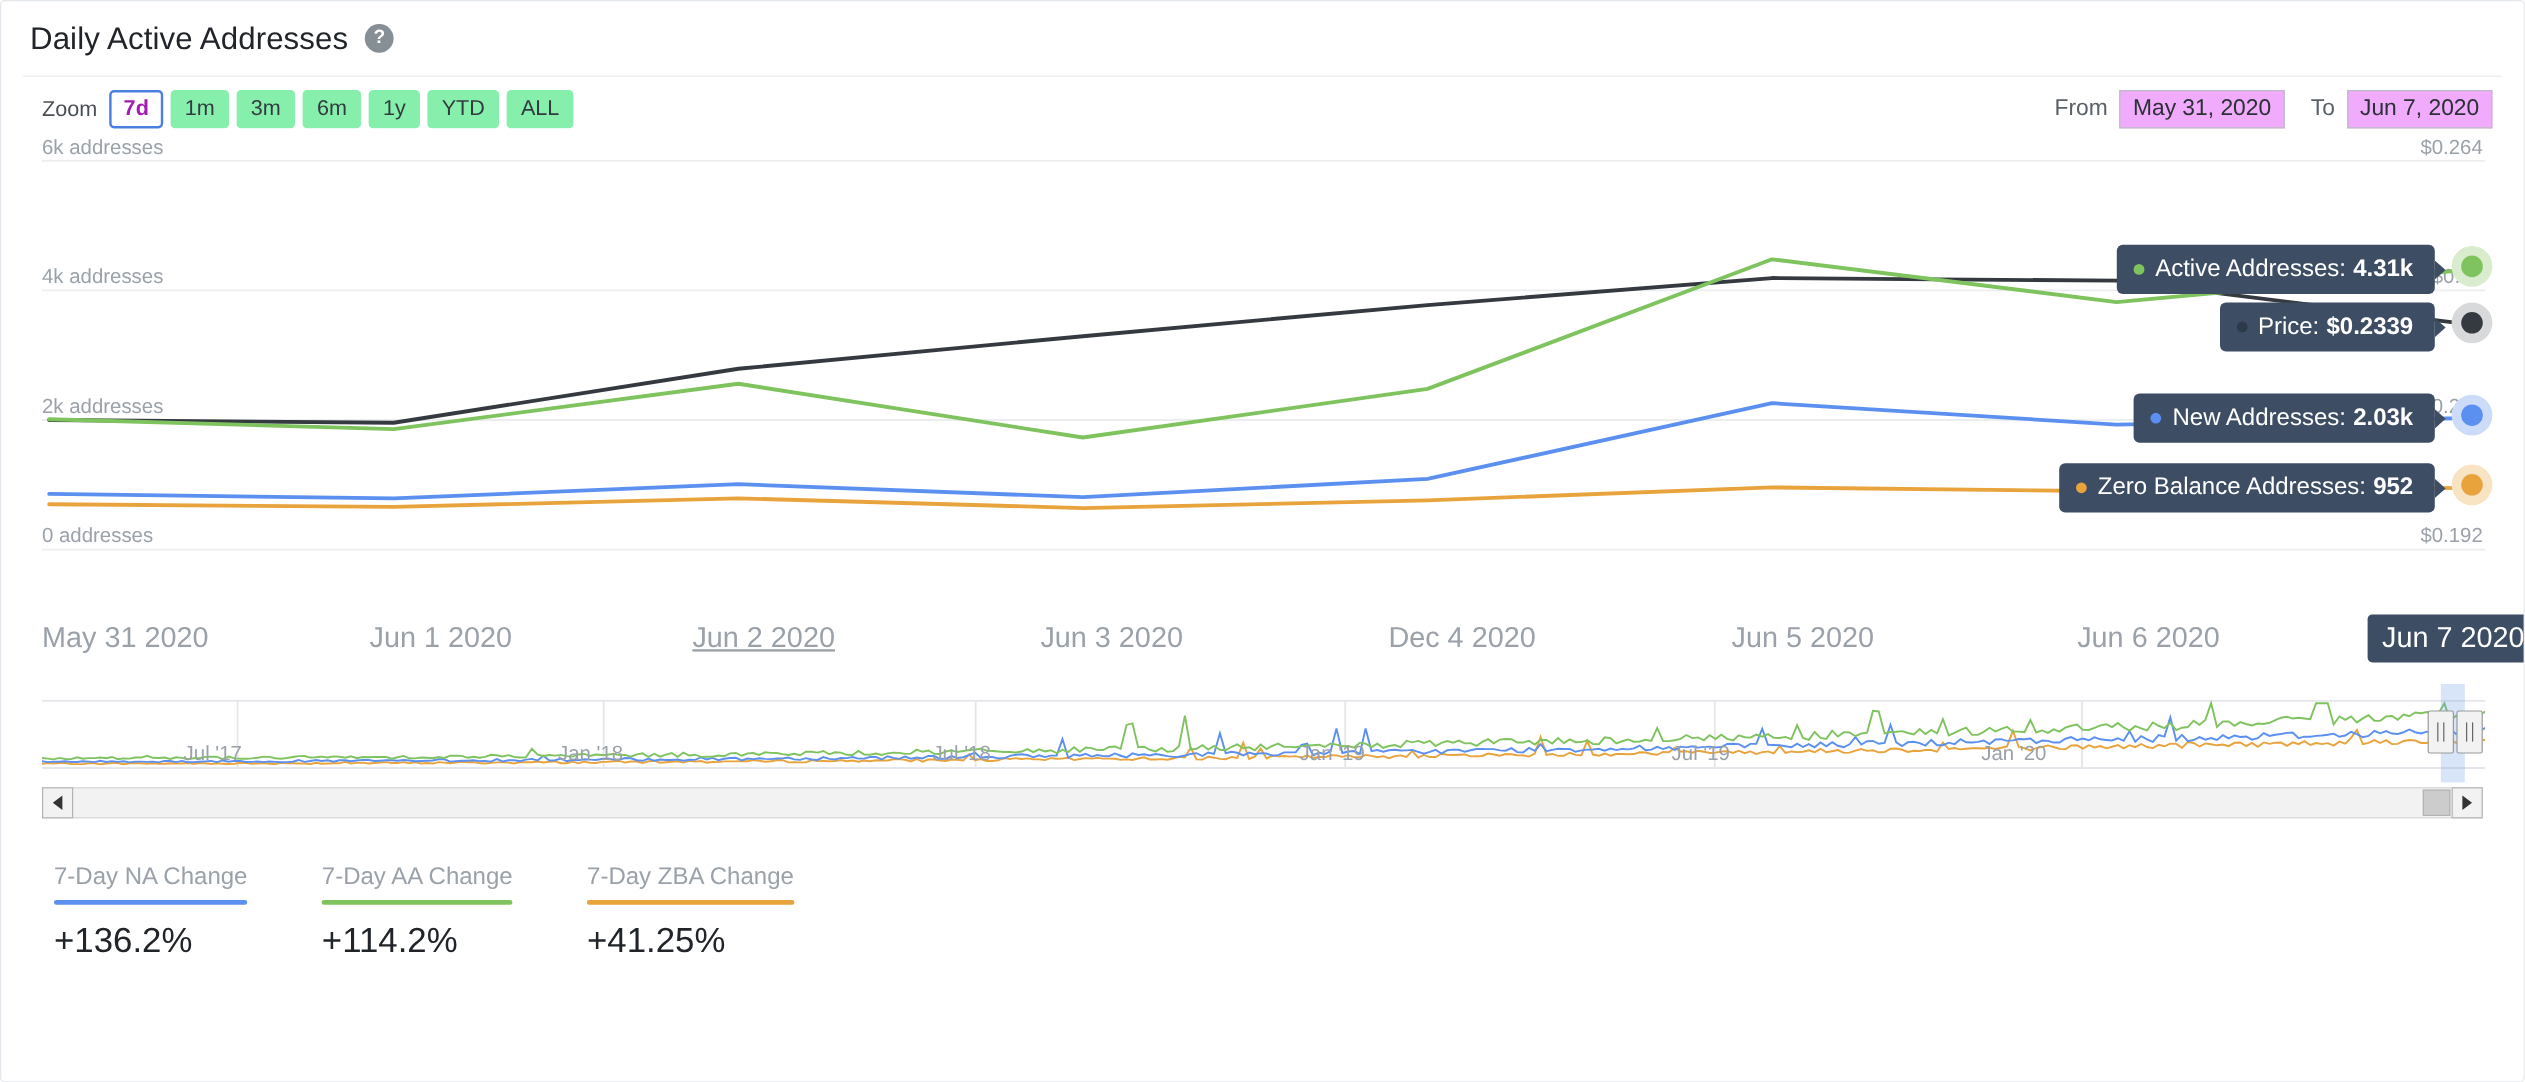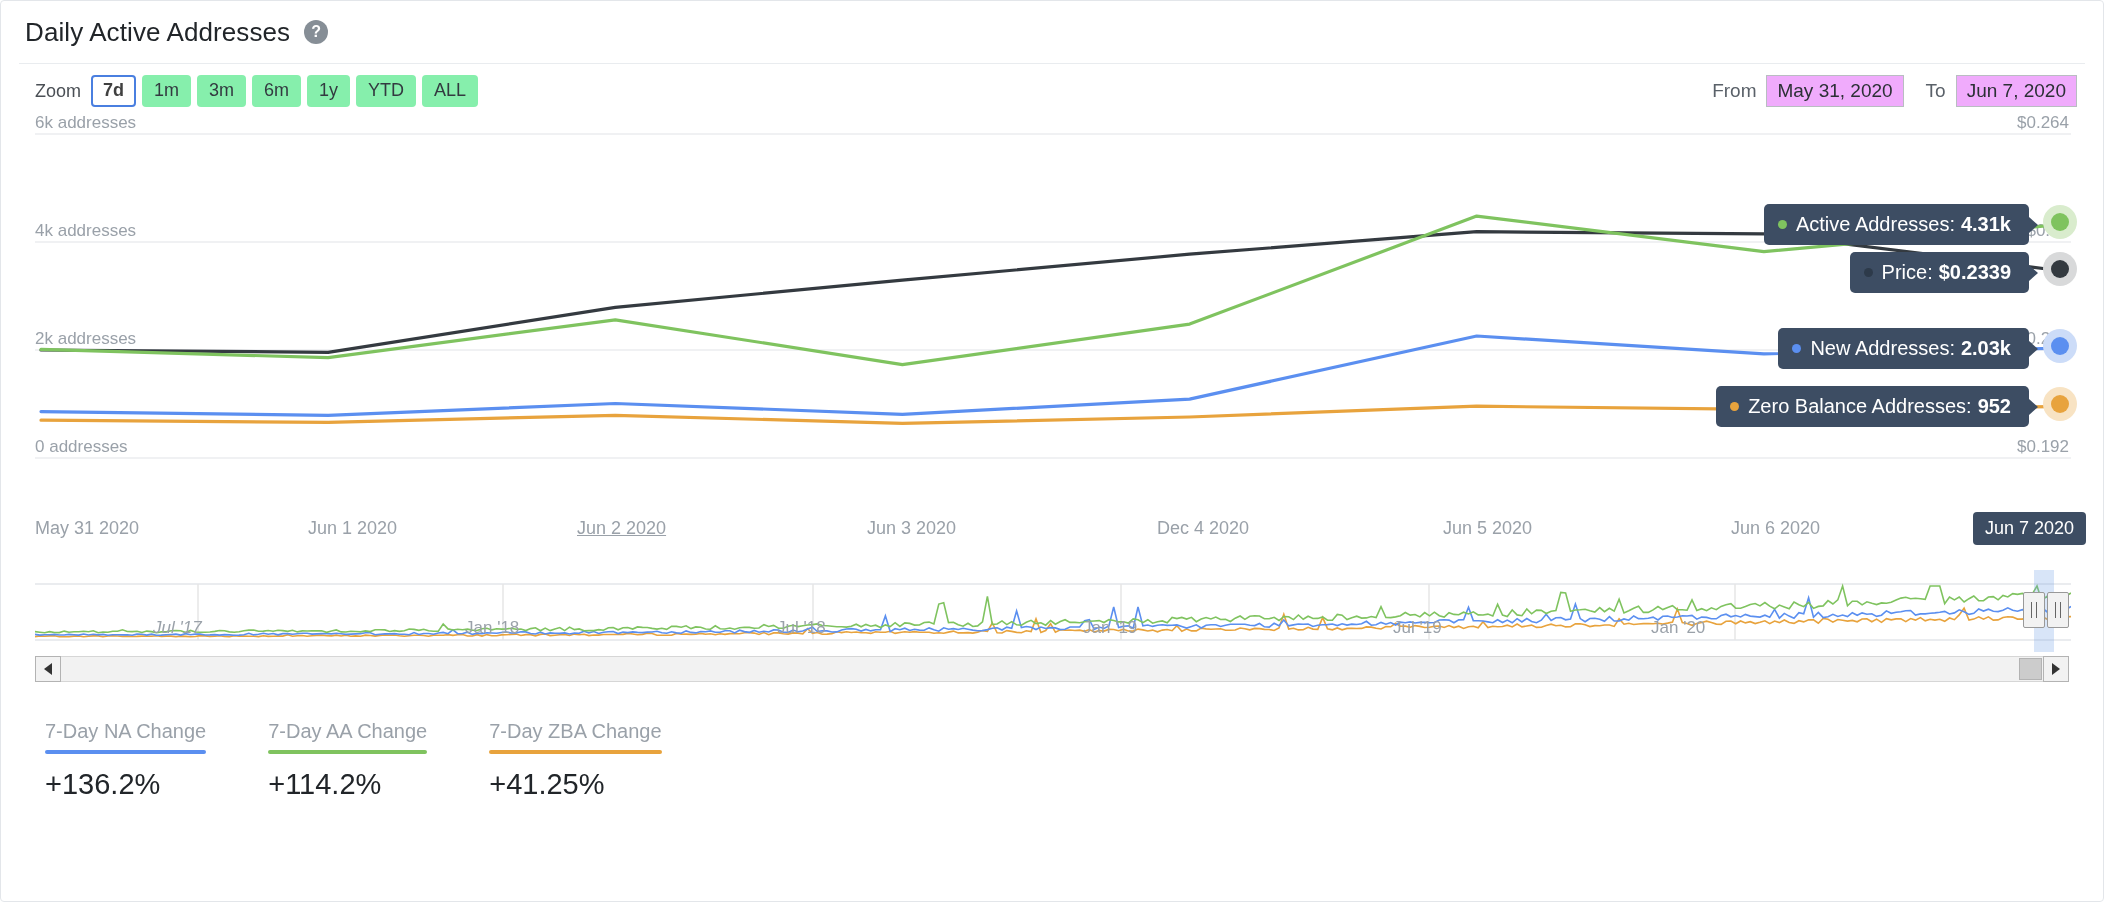--- a/index.html
+++ b/index.html
@@ -107,21 +107,21 @@
     border-radius: 4px;
     padding: 5px 11px;
     margin-right: 6px;
     cursor: pointer;
     line-height: 1.1;
   }
   .range-btn.active {
     background: #ffffff;
     border: 2px solid #4a7fe0;
     font-weight: bold;
-    color: #404040;
+    color: #a21caf;
     padding: 4px 10px;
   }
   .range-spacer { flex: 1 1 auto; }
   .dr-label {
     font-size: 19px;
     color: #5a6169;
     margin-right: 10px;
   }
   .dr-input {
     font-size: 19px;
@@ -195,21 +195,21 @@
   }
 
   
   .xaxis {
     position: relative;
     height: 40px;
     margin-top: -4px;
   }
   .xlabel {
     position: absolute;
-    font-size: 18px;
+    font-size: 24px;
     color: #9aa1a9;
     white-space: nowrap;
   }
   .xlabel.current {
     background: #3d4d63;
     color: #fff;
     padding: 6px 12px;
     border-radius: 4px;
     top: -6px;
   }
@@ -416,21 +416,21 @@
       <line x1="1086" y1="14" x2="1086" y2="70" stroke="#e6e6e6" stroke-width="1.5"></line>
       <line x1="1394" y1="14" x2="1394" y2="70" stroke="#e6e6e6" stroke-width="1.5"></line>
       <line x1="1700" y1="14" x2="1700" y2="70" stroke="#e6e6e6" stroke-width="1.5"></line>
       <g id="nav-series">
           <path d="M0.0 66.6 L4.9 65.9 L9.7 66.3 L14.6 65.9 L19.4 65.8 L24.3 66.7 L29.2 66.8 L34.0 66.8 L38.9 66.1 L43.7 66.0 L48.6 66.8 L53.5 66.3 L58.3 65.9 L63.2 65.9 L68.0 66.8 L72.9 66.0 L77.7 65.9 L82.6 66.0 L87.5 66.4 L92.3 66.1 L97.2 66.5 L102.0 66.4 L106.9 66.1 L111.8 66.3 L116.6 66.3 L121.5 65.8 L126.3 66.4 L131.2 66.1 L136.1 66.1 L140.9 66.7 L145.8 66.1 L150.6 66.4 L155.5 66.7 L160.4 66.5 L165.2 65.6 L170.1 65.9 L174.9 66.4 L179.8 66.2 L184.6 65.8 L189.5 66.5 L194.4 66.7 L199.2 65.6 L204.1 66.1 L208.9 66.0 L213.8 66.3 L218.7 66.3 L223.5 66.6 L228.4 65.7 L233.2 66.4 L238.1 66.2 L243.0 66.0 L247.8 66.1 L252.7 64.8 L257.5 66.2 L262.4 65.7 L267.3 65.5 L272.1 66.2 L277.0 65.8 L281.8 65.4 L286.7 65.1 L291.6 65.8 L296.4 65.9 L301.3 65.1 L306.1 66.0 L311.0 65.1 L315.8 66.2 L320.7 65.9 L325.6 66.3 L330.4 65.1 L335.3 65.5 L340.1 66.1 L345.0 65.4 L349.9 64.9 L354.7 65.2 L359.6 65.0 L364.4 65.8 L369.3 66.2 L374.2 65.7 L379.0 65.3 L383.9 65.3 L388.7 65.5 L393.6 66.2 L398.5 65.1 L403.3 65.2 L408.2 65.2 L413.0 64.6 L417.9 65.4 L422.7 64.8 L427.6 64.5 L432.5 66.0 L437.3 66.0 L442.2 64.7 L447.0 66.1 L451.9 64.6 L456.8 65.7 L461.6 65.8 L466.5 64.9 L471.3 64.8 L476.2 64.4 L481.1 64.1 L485.9 65.5 L490.8 64.6 L495.6 64.6 L500.5 65.8 L505.4 64.4 L510.2 63.9 L515.1 65.6 L519.9 65.2 L524.8 64.8 L529.7 64.4 L534.5 65.5 L539.4 64.1 L544.2 64.7 L549.1 64.2 L553.9 65.6 L558.8 65.0 L563.7 65.1 L568.5 64.5 L573.4 64.5 L578.2 64.5 L583.1 64.2 L588.0 64.4 L592.8 63.4 L597.7 64.0 L602.5 64.8 L607.4 64.4 L612.3 63.3 L617.1 63.5 L622.0 65.3 L626.8 65.2 L631.7 65.3 L636.6 65.3 L641.4 63.4 L646.3 64.3 L651.1 64.1 L656.0 64.4 L660.8 64.2 L665.7 63.4 L670.6 64.3 L675.4 63.8 L680.3 64.8 L685.1 63.8 L690.0 64.4 L694.9 63.6 L699.7 63.7 L704.6 63.7 L709.4 62.7 L714.3 62.6 L719.2 63.1 L724.0 64.5 L728.9 62.5 L733.7 64.7 L738.6 62.9 L743.5 62.9 L748.3 63.7 L753.2 64.1 L758.0 62.9 L762.9 63.1 L767.8 63.8 L772.6 58.7 L777.5 63.5 L782.3 62.5 L787.2 64.2 L792.0 64.1 L796.9 63.6 L801.8 61.8 L806.6 62.6 L811.5 61.8 L816.3 62.5 L821.2 62.0 L826.1 62.8 L830.9 62.8 L835.8 63.4 L840.6 61.8 L845.5 62.3 L850.4 62.2 L855.2 61.3 L860.1 63.4 L864.9 62.5 L869.8 61.8 L874.7 62.2 L879.5 61.6 L884.4 62.2 L889.2 62.2 L894.1 62.3 L898.9 63.2 L903.8 62.8 L908.7 63.3 L913.5 62.1 L918.4 61.1 L923.2 62.9 L928.1 62.9 L933.0 62.6 L937.8 63.1 L942.7 62.1 L947.5 60.6 L952.4 61.3 L957.3 53.0 L962.1 62.8 L967.0 63.0 L971.8 60.6 L976.7 61.4 L981.6 62.4 L986.4 62.7 L991.3 60.8 L996.1 61.6 L1001.0 48.9 L1005.9 62.5 L1010.7 60.5 L1015.6 53.7 L1020.4 62.1 L1025.3 59.7 L1030.1 60.3 L1035.0 60.0 L1039.9 60.5 L1044.7 60.1 L1049.6 61.3 L1054.4 59.5 L1059.3 61.9 L1064.2 60.6 L1069.0 61.1 L1073.9 59.4 L1078.7 59.5 L1083.6 60.7 L1088.5 59.3 L1093.3 61.0 L1098.2 61.1 L1103.0 59.1 L1107.9 59.9 L1112.8 61.0 L1117.6 60.1 L1122.5 61.8 L1127.3 60.1 L1132.2 59.5 L1137.1 60.7 L1141.9 55.7 L1146.8 61.3 L1151.6 59.1 L1156.5 60.9 L1161.3 60.9 L1166.2 58.1 L1171.1 58.9 L1175.9 59.2 L1180.8 59.0 L1185.6 58.7 L1190.5 60.3 L1195.4 60.2 L1200.2 60.0 L1205.1 58.0 L1209.9 58.7 L1214.8 59.8 L1219.7 58.4 L1224.5 58.6 L1229.4 59.4 L1234.2 59.5 L1239.1 60.5 L1244.0 57.9 L1248.8 44.2 L1253.7 59.1 L1258.5 58.3 L1263.4 59.9 L1268.2 59.8 L1273.1 57.3 L1278.0 59.1 L1282.8 59.4 L1287.7 47.4 L1292.5 58.8 L1297.4 59.8 L1302.3 57.9 L1307.1 59.8 L1312.0 58.4 L1316.8 58.4 L1321.7 58.5 L1326.6 58.4 L1331.4 56.9 L1336.3 57.1 L1341.1 58.3 L1346.0 59.0 L1350.9 56.6 L1355.7 56.8 L1360.6 53.3 L1365.4 56.3 L1370.3 56.1 L1375.2 57.2 L1380.0 55.6 L1384.9 56.4 L1389.7 57.5 L1394.6 57.2 L1399.4 56.3 L1404.3 56.0 L1409.2 57.5 L1414.0 55.6 L1418.9 57.6 L1423.7 56.2 L1428.6 58.4 L1433.5 56.8 L1438.3 56.2 L1443.2 57.8 L1448.0 51.8 L1452.9 57.5 L1457.8 56.2 L1462.6 56.8 L1467.5 56.5 L1472.3 55.2 L1477.2 56.9 L1482.1 54.0 L1486.9 56.9 L1491.8 56.0 L1496.6 55.1 L1501.5 57.4 L1506.3 57.2 L1511.2 55.5 L1516.1 54.2 L1520.9 55.7 L1525.8 55.2 L1530.6 56.9 L1535.5 56.8 L1540.4 53.9 L1545.2 53.7 L1550.1 54.8 L1554.9 56.6 L1559.8 55.6 L1564.7 55.8 L1569.5 55.0 L1574.4 55.0 L1579.2 56.4 L1584.1 48.8 L1589.0 54.2 L1593.8 53.3 L1598.7 54.5 L1603.5 54.0 L1608.4 53.6 L1613.3 53.6 L1618.1 53.7 L1623.0 53.2 L1627.8 54.1 L1632.7 53.1 L1637.5 52.0 L1642.4 39.0 L1647.3 52.5 L1652.1 53.4 L1657.0 55.3 L1661.8 53.4 L1666.7 52.5 L1671.6 51.2 L1676.4 52.5 L1681.3 54.1 L1686.1 54.4 L1691.0 51.3 L1695.9 51.1 L1700.7 53.8 L1705.6 51.0 L1710.4 52.9 L1715.3 51.7 L1720.2 53.6 L1725.0 52.3 L1729.9 50.8 L1734.7 53.7 L1739.6 51.0 L1744.4 52.6 L1749.3 50.0 L1754.2 52.5 L1759.0 53.4 L1763.9 50.7 L1768.7 51.9 L1773.6 49.7 L1778.5 49.9 L1783.3 53.2 L1788.2 48.4 L1793.0 49.2 L1797.9 52.1 L1802.8 49.5 L1807.6 50.2 L1812.5 51.1 L1817.3 50.4 L1822.2 51.8 L1827.1 49.0 L1831.9 48.7 L1836.8 51.8 L1841.6 49.1 L1846.5 52.3 L1851.4 48.7 L1856.2 49.9 L1861.1 48.9 L1865.9 48.8 L1870.8 51.6 L1875.6 48.6 L1880.5 50.1 L1885.4 47.6 L1890.2 50.8 L1895.1 49.2 L1899.9 50.1 L1904.8 49.3 L1909.7 51.3 L1914.5 48.0 L1919.4 49.7 L1924.2 44.9 L1929.1 38.2 L1934.0 50.1 L1938.8 49.1 L1943.7 46.8 L1948.5 49.2 L1953.4 46.8 L1958.3 50.1 L1963.1 49.9 L1968.0 47.5 L1972.8 46.7 L1977.7 47.1 L1982.5 49.1 L1987.4 49.1 L1992.3 47.0 L1997.1 47.8 L2002.0 49.5 L2006.8 46.3 L2011.7 49.0 L2016.6 45.8 L2021.4 44.4 L2026.3 45.2 L2031.1 46.9 L2036.0 46.6 " fill="none" stroke="#e8a33d" stroke-width="1.6"></path>
           <path d="M0.0 64.4 L4.9 65.1 L9.7 64.7 L14.6 64.8 L19.4 64.4 L24.3 65.0 L29.2 65.0 L34.0 64.4 L38.9 64.7 L43.7 65.1 L48.6 64.0 L53.5 65.0 L58.3 64.3 L63.2 64.9 L68.0 64.4 L72.9 65.3 L77.7 64.7 L82.6 64.7 L87.5 64.9 L92.3 64.7 L97.2 65.3 L102.0 64.1 L106.9 64.2 L111.8 65.1 L116.6 64.1 L121.5 65.2 L126.3 65.1 L131.2 64.8 L136.1 64.5 L140.9 64.1 L145.8 65.1 L150.6 63.7 L155.5 64.8 L160.4 64.1 L165.2 64.1 L170.1 65.0 L174.9 64.9 L179.8 64.6 L184.6 65.1 L189.5 64.6 L194.4 64.9 L199.2 65.2 L204.1 65.1 L208.9 64.8 L213.8 63.3 L218.7 64.9 L223.5 64.2 L228.4 63.3 L233.2 64.2 L238.1 63.5 L243.0 64.8 L247.8 63.6 L252.7 63.6 L257.5 64.3 L262.4 63.8 L267.3 63.2 L272.1 63.3 L277.0 64.1 L281.8 63.9 L286.7 63.6 L291.6 63.6 L296.4 63.9 L301.3 63.3 L306.1 63.7 L311.0 64.4 L315.8 64.1 L320.7 63.9 L325.6 63.7 L330.4 62.7 L335.3 62.7 L340.1 64.7 L345.0 64.3 L349.9 63.9 L354.7 63.9 L359.6 63.6 L364.4 64.3 L369.3 64.2 L374.2 64.7 L379.0 62.6 L383.9 64.5 L388.7 63.5 L393.6 63.5 L398.5 64.3 L403.3 63.0 L408.2 62.4 L413.0 63.7 L417.9 59.8 L422.7 63.7 L427.6 63.5 L432.5 62.2 L437.3 64.4 L442.2 63.2 L447.0 63.6 L451.9 62.7 L456.8 63.0 L461.6 63.3 L466.5 62.5 L471.3 62.0 L476.2 63.0 L481.1 63.0 L485.9 61.7 L490.8 61.9 L495.6 63.5 L500.5 64.0 L505.4 62.2 L510.2 64.0 L515.1 62.9 L519.9 63.3 L524.8 63.4 L529.7 62.9 L534.5 64.0 L539.4 63.1 L544.2 63.2 L549.1 61.2 L553.9 62.9 L558.8 61.6 L563.7 63.5 L568.5 62.3 L573.4 61.7 L578.2 61.5 L583.1 63.6 L588.0 62.1 L592.8 62.6 L597.7 61.9 L602.5 62.4 L607.4 62.6 L612.3 62.1 L617.1 62.0 L622.0 61.3 L626.8 62.8 L631.7 63.2 L636.6 61.8 L641.4 62.9 L646.3 63.3 L651.1 60.9 L656.0 62.4 L660.8 62.9 L665.7 61.6 L670.6 61.8 L675.4 60.9 L680.3 62.2 L685.1 62.2 L690.0 60.8 L694.9 60.7 L699.7 62.9 L704.6 60.2 L709.4 61.6 L714.3 62.4 L719.2 60.4 L724.0 62.2 L728.9 61.2 L733.7 62.0 L738.6 59.9 L743.5 60.0 L748.3 62.3 L753.2 62.4 L758.0 60.1 L762.9 61.7 L767.8 61.0 L772.6 59.1 L777.5 57.2 L782.3 61.5 L787.2 60.8 L792.0 60.9 L796.9 62.0 L801.8 61.9 L806.6 59.9 L811.5 59.0 L816.3 58.6 L821.2 59.2 L826.1 61.1 L830.9 59.4 L835.8 60.9 L840.6 59.7 L845.5 59.7 L850.4 45.9 L855.2 61.6 L860.1 58.7 L864.9 59.7 L869.8 58.2 L874.7 60.5 L879.5 59.2 L884.4 60.1 L889.2 60.2 L894.1 57.9 L898.9 59.8 L903.8 61.2 L908.7 57.8 L913.5 59.2 L918.4 58.6 L923.2 59.5 L928.1 58.3 L933.0 59.2 L937.8 60.1 L942.7 60.7 L947.5 60.6 L952.4 59.6 L957.3 58.2 L962.1 57.7 L967.0 60.0 L971.8 57.1 L976.7 58.3 L981.6 41.0 L986.4 57.6 L991.3 56.5 L996.1 57.3 L1001.0 59.5 L1005.9 57.1 L1010.7 58.5 L1015.6 57.6 L1020.4 57.9 L1025.3 59.6 L1030.1 59.3 L1035.0 57.0 L1039.9 57.0 L1044.7 56.9 L1049.6 50.8 L1054.4 49.6 L1059.3 59.5 L1064.2 57.1 L1069.0 58.4 L1073.9 55.9 L1078.7 37.0 L1083.6 57.5 L1088.5 56.3 L1093.3 55.9 L1098.2 58.3 L1103.0 37.0 L1107.9 55.9 L1112.8 55.0 L1117.6 56.4 L1122.5 55.2 L1127.3 54.8 L1132.2 55.4 L1137.1 55.3 L1141.9 54.9 L1146.8 56.5 L1151.6 58.1 L1156.5 56.6 L1161.3 54.8 L1166.2 58.0 L1171.1 55.2 L1175.9 54.7 L1180.8 54.8 L1185.6 56.5 L1190.5 55.2 L1195.4 54.2 L1200.2 54.2 L1205.1 54.3 L1209.9 54.3 L1214.8 55.3 L1219.7 55.6 L1224.5 53.5 L1229.4 56.8 L1234.2 57.1 L1239.1 53.3 L1244.0 55.7 L1248.8 50.1 L1253.7 55.9 L1258.5 54.9 L1263.4 54.0 L1268.2 54.2 L1273.1 54.1 L1278.0 56.5 L1282.8 55.3 L1287.7 54.7 L1292.5 54.6 L1297.4 54.0 L1302.3 55.6 L1307.1 53.8 L1312.0 55.1 L1316.8 54.1 L1321.7 54.5 L1326.6 53.7 L1331.4 51.3 L1336.3 55.2 L1341.1 54.7 L1346.0 52.4 L1350.9 54.2 L1355.7 52.5 L1360.6 55.0 L1365.4 52.2 L1370.3 52.8 L1375.2 51.9 L1380.0 53.0 L1384.9 52.4 L1389.7 52.3 L1394.6 52.8 L1399.4 52.5 L1404.3 50.0 L1409.2 49.8 L1414.0 50.1 L1418.9 52.8 L1423.7 49.9 L1428.6 49.8 L1433.5 37.3 L1438.3 50.6 L1443.2 50.8 L1448.0 51.0 L1452.9 51.9 L1457.8 52.7 L1462.6 49.7 L1467.5 52.5 L1472.3 50.1 L1477.2 52.8 L1482.1 48.7 L1486.9 52.0 L1491.8 48.5 L1496.6 51.5 L1501.5 52.7 L1506.3 50.2 L1511.2 44.2 L1516.1 50.5 L1520.9 47.7 L1525.8 47.5 L1530.6 49.8 L1535.5 49.1 L1540.4 34.0 L1545.2 48.6 L1550.1 51.7 L1554.9 48.5 L1559.8 48.2 L1564.7 49.3 L1569.5 51.3 L1574.4 46.6 L1579.2 51.0 L1584.1 51.0 L1589.0 48.9 L1593.8 50.2 L1598.7 46.0 L1603.5 48.6 L1608.4 48.8 L1613.3 48.2 L1618.1 47.1 L1623.0 50.0 L1627.8 46.3 L1632.7 46.0 L1637.5 47.4 L1642.4 47.0 L1647.3 45.8 L1652.1 46.0 L1657.0 45.4 L1661.8 49.2 L1666.7 47.1 L1671.6 47.4 L1676.4 48.8 L1681.3 48.8 L1686.1 45.6 L1691.0 44.2 L1695.9 46.8 L1700.7 45.5 L1705.6 46.9 L1710.4 44.4 L1715.3 46.1 L1720.2 46.6 L1725.0 47.1 L1729.9 45.2 L1734.7 47.3 L1739.6 39.3 L1744.4 48.1 L1749.3 43.4 L1754.2 46.1 L1759.0 48.2 L1763.9 42.6 L1768.7 43.8 L1773.6 27.8 L1778.5 47.2 L1783.3 42.4 L1788.2 47.6 L1793.0 46.7 L1797.9 44.3 L1802.8 46.4 L1807.6 45.0 L1812.5 46.6 L1817.3 42.7 L1822.2 45.3 L1827.1 42.9 L1831.9 44.2 L1836.8 43.7 L1841.6 46.4 L1846.5 45.2 L1851.4 40.9 L1856.2 43.3 L1861.1 42.3 L1865.9 41.7 L1870.8 40.7 L1875.6 40.5 L1880.5 45.1 L1885.4 43.9 L1890.2 43.9 L1895.1 43.2 L1899.9 42.9 L1904.8 42.3 L1909.7 41.4 L1914.5 44.0 L1919.4 42.9 L1924.2 39.8 L1929.1 41.8 L1934.0 44.4 L1938.8 43.3 L1943.7 39.0 L1948.5 41.1 L1953.4 39.2 L1958.3 41.3 L1963.1 41.6 L1968.0 40.2 L1972.8 37.9 L1977.7 40.2 L1982.5 41.2 L1987.4 39.7 L1992.3 41.3 L1997.1 37.3 L2002.0 41.7 L2006.8 37.4 L2011.7 41.7 L2016.6 38.5 L2021.4 38.2 L2026.3 38.3 L2031.1 39.4 L2036.0 36.5 " fill="none" stroke="#5b8ff0" stroke-width="1.6"></path>
           <path d="M0.0 61.6 L4.9 62.2 L9.7 62.8 L14.6 61.6 L19.4 62.5 L24.3 62.6 L29.2 61.1 L34.0 62.3 L38.9 61.8 L43.7 61.8 L48.6 61.2 L53.5 61.8 L58.3 60.8 L63.2 62.7 L68.0 62.0 L72.9 62.2 L77.7 61.2 L82.6 61.3 L87.5 59.8 L92.3 61.5 L97.2 61.6 L102.0 61.3 L106.9 62.5 L111.8 61.1 L116.6 61.6 L121.5 62.7 L126.3 61.9 L131.2 61.9 L136.1 60.7 L140.9 60.5 L145.8 60.7 L150.6 62.6 L155.5 60.4 L160.4 62.0 L165.2 62.3 L170.1 62.3 L174.9 62.0 L179.8 61.4 L184.6 60.5 L189.5 60.7 L194.4 61.9 L199.2 62.3 L204.1 61.7 L208.9 60.8 L213.8 60.1 L218.7 60.0 L223.5 61.3 L228.4 61.1 L233.2 60.5 L238.1 61.2 L243.0 60.3 L247.8 60.6 L252.7 61.4 L257.5 60.3 L262.4 61.9 L267.3 60.9 L272.1 61.0 L277.0 60.8 L281.8 60.9 L286.7 60.8 L291.6 62.3 L296.4 61.0 L301.3 59.9 L306.1 61.9 L311.0 62.0 L315.8 61.3 L320.7 61.5 L325.6 61.9 L330.4 60.9 L335.3 61.6 L340.1 59.7 L345.0 59.8 L349.9 59.9 L354.7 61.5 L359.6 60.6 L364.4 61.4 L369.3 60.7 L374.2 59.0 L379.0 59.4 L383.9 60.4 L388.7 59.3 L393.6 60.8 L398.5 61.2 L403.3 61.1 L408.2 54.0 L413.0 58.9 L417.9 60.0 L422.7 59.2 L427.6 59.7 L432.5 59.1 L437.3 60.1 L442.2 60.5 L447.0 58.7 L451.9 58.3 L456.8 59.9 L461.6 58.8 L466.5 59.1 L471.3 59.0 L476.2 58.2 L481.1 59.3 L485.9 59.1 L490.8 60.6 L495.6 58.6 L500.5 57.8 L505.4 60.8 L510.2 58.1 L515.1 60.6 L519.9 58.9 L524.8 57.5 L529.7 60.6 L534.5 57.1 L539.4 59.6 L544.2 58.9 L549.1 60.7 L553.9 60.6 L558.8 60.6 L563.7 59.6 L568.5 60.2 L573.4 57.8 L578.2 57.5 L583.1 59.8 L588.0 57.8 L592.8 57.5 L597.7 59.1 L602.5 56.9 L607.4 57.4 L612.3 57.5 L617.1 58.4 L622.0 59.1 L626.8 58.2 L631.7 59.4 L636.6 56.4 L641.4 56.4 L646.3 57.2 L651.1 55.8 L656.0 58.6 L660.8 56.9 L665.7 57.2 L670.6 59.0 L675.4 59.2 L680.3 55.8 L685.1 58.7 L690.0 59.0 L694.9 58.0 L699.7 59.2 L704.6 57.8 L709.4 57.2 L714.3 57.4 L719.2 58.2 L724.0 58.0 L728.9 54.7 L733.7 56.5 L738.6 55.4 L743.5 58.2 L748.3 58.3 L753.2 56.2 L758.0 55.3 L762.9 56.6 L767.8 55.8 L772.6 55.0 L777.5 54.6 L782.3 53.9 L787.2 55.5 L792.0 55.8 L796.9 56.2 L801.8 56.7 L806.6 56.7 L811.5 57.1 L816.3 56.3 L821.2 54.2 L826.1 56.8 L830.9 54.4 L835.8 56.2 L840.6 55.2 L845.5 57.5 L850.4 54.9 L855.2 56.6 L860.1 52.7 L864.9 56.5 L869.8 52.9 L874.7 53.4 L879.5 55.1 L884.4 55.0 L889.2 52.5 L894.1 52.1 L898.9 54.0 L903.8 34.1 L908.7 32.8 L913.5 52.6 L918.4 52.3 L923.2 54.8 L928.1 56.2 L933.0 53.3 L937.8 56.5 L942.7 55.9 L947.5 51.9 L952.4 26.3 L957.3 54.5 L962.1 54.0 L967.0 50.9 L971.8 54.6 L976.7 51.6 L981.6 54.8 L986.4 55.2 L991.3 52.3 L996.1 50.3 L1001.0 53.6 L1005.9 52.8 L1010.7 55.2 L1015.6 50.5 L1020.4 54.2 L1025.3 51.5 L1030.1 49.7 L1035.0 52.4 L1039.9 52.4 L1044.7 52.7 L1049.6 51.8 L1054.4 51.3 L1059.3 51.0 L1064.2 50.6 L1069.0 52.5 L1073.9 49.6 L1078.7 50.5 L1083.6 51.9 L1088.5 51.7 L1093.3 53.1 L1098.2 48.9 L1103.0 49.8 L1107.9 52.6 L1112.8 49.7 L1117.6 53.2 L1122.5 51.7 L1127.3 50.9 L1132.2 52.7 L1137.1 47.4 L1141.9 48.6 L1146.8 47.4 L1151.6 49.1 L1156.5 47.3 L1161.3 51.7 L1166.2 49.0 L1171.1 47.5 L1175.9 48.9 L1180.8 47.1 L1185.6 49.5 L1190.5 49.3 L1195.4 51.5 L1200.2 48.2 L1205.1 46.0 L1209.9 49.4 L1214.8 46.3 L1219.7 45.8 L1224.5 46.0 L1229.4 48.8 L1234.2 48.8 L1239.1 47.3 L1244.0 50.5 L1248.8 46.5 L1253.7 46.7 L1258.5 49.6 L1263.4 45.0 L1268.2 49.3 L1273.1 46.2 L1278.0 48.5 L1282.8 48.4 L1287.7 46.9 L1292.5 50.1 L1297.4 50.2 L1302.3 44.4 L1307.1 45.2 L1312.0 49.5 L1316.8 47.7 L1321.7 46.2 L1326.6 48.1 L1331.4 47.9 L1336.3 46.5 L1341.1 47.5 L1346.0 36.7 L1350.9 47.5 L1355.7 47.6 L1360.6 46.9 L1365.4 45.7 L1370.3 42.5 L1375.2 45.1 L1380.0 44.5 L1384.9 46.9 L1389.7 42.6 L1394.6 45.8 L1399.4 42.2 L1404.3 45.7 L1409.2 47.0 L1414.0 42.7 L1418.9 44.4 L1423.7 44.7 L1428.6 42.2 L1433.5 43.9 L1438.3 41.8 L1443.2 44.9 L1448.0 45.0 L1452.9 44.1 L1457.8 46.0 L1462.6 34.3 L1467.5 45.0 L1472.3 46.5 L1477.2 40.0 L1482.1 44.9 L1486.9 45.7 L1491.8 38.9 L1496.6 43.8 L1501.5 40.1 L1506.3 40.4 L1511.2 43.5 L1516.1 41.2 L1520.9 40.5 L1525.8 22.4 L1530.6 22.9 L1535.5 41.2 L1540.4 40.0 L1545.2 39.8 L1550.1 39.3 L1554.9 40.8 L1559.8 42.0 L1564.7 37.6 L1569.5 41.7 L1574.4 38.3 L1579.2 41.2 L1584.1 29.3 L1589.0 42.9 L1593.8 40.8 L1598.7 38.3 L1603.5 36.3 L1608.4 42.4 L1613.3 42.4 L1618.1 39.9 L1623.0 36.5 L1627.8 39.6 L1632.7 37.4 L1637.5 35.7 L1642.4 39.7 L1647.3 39.7 L1652.1 40.2 L1657.0 30.0 L1661.8 40.4 L1666.7 38.7 L1671.6 40.7 L1676.4 37.8 L1681.3 39.7 L1686.1 36.4 L1691.0 34.8 L1695.9 33.7 L1700.7 38.2 L1705.6 38.3 L1710.4 36.6 L1715.3 34.5 L1720.2 33.5 L1725.0 35.9 L1729.9 32.5 L1734.7 36.2 L1739.6 38.8 L1744.4 35.1 L1749.3 36.9 L1754.2 38.7 L1759.0 32.1 L1763.9 34.8 L1768.7 36.7 L1773.6 32.4 L1778.5 38.4 L1783.3 36.4 L1788.2 35.9 L1793.0 30.6 L1797.9 34.0 L1802.8 29.9 L1807.6 16.0 L1812.5 35.8 L1817.3 31.2 L1822.2 31.3 L1827.1 34.9 L1831.9 31.8 L1836.8 33.3 L1841.6 34.6 L1846.5 32.9 L1851.4 33.3 L1856.2 32.3 L1861.1 30.1 L1865.9 28.1 L1870.8 27.3 L1875.6 28.8 L1880.5 28.2 L1885.4 28.8 L1890.2 29.3 L1895.1 16.0 L1899.9 16.0 L1904.8 16.0 L1909.7 33.7 L1914.5 27.1 L1919.4 29.9 L1924.2 27.0 L1929.1 32.0 L1934.0 28.7 L1938.8 26.0 L1943.7 30.6 L1948.5 30.7 L1953.4 27.0 L1958.3 26.6 L1963.1 29.8 L1968.0 25.5 L1972.8 26.9 L1977.7 23.7 L1982.5 24.4 L1987.4 23.4 L1992.3 24.7 L1997.1 24.3 L2002.0 16.0 L2006.8 30.7 L2011.7 26.5 L2016.6 29.9 L2021.4 27.9 L2026.3 24.4 L2031.1 26.0 L2036.0 23.0 " fill="none" stroke="#7fc35f" stroke-width="1.6"></path>
         </g>
     </svg>
     <div class="nav-labels">
-      <span class="nav-label" style="left:118px; top:48px;font-style:italic;">Jul '17</span>
+      <span class="nav-label" style="left:118px; top:48px;">Jul '17</span>
       <span class="nav-label" style="left:430px; top:48px;">Jan '18</span>
       <span class="nav-label" style="left:742px; top:48px;">Jul '18</span>
       <span class="nav-label" style="left:1048px; top:48px;">Jan '19</span>
       <span class="nav-label" style="left:1358px; top:48px;">Jul '19</span>
       <span class="nav-label" style="left:1616px; top:48px;">Jan '20</span>
     </div>
     <div class="nav-selected" style="left:1999px; width:20px;"></div>
     <div class="nav-handle" style="left:1988px;">
       <span></span>
         <span></span>

